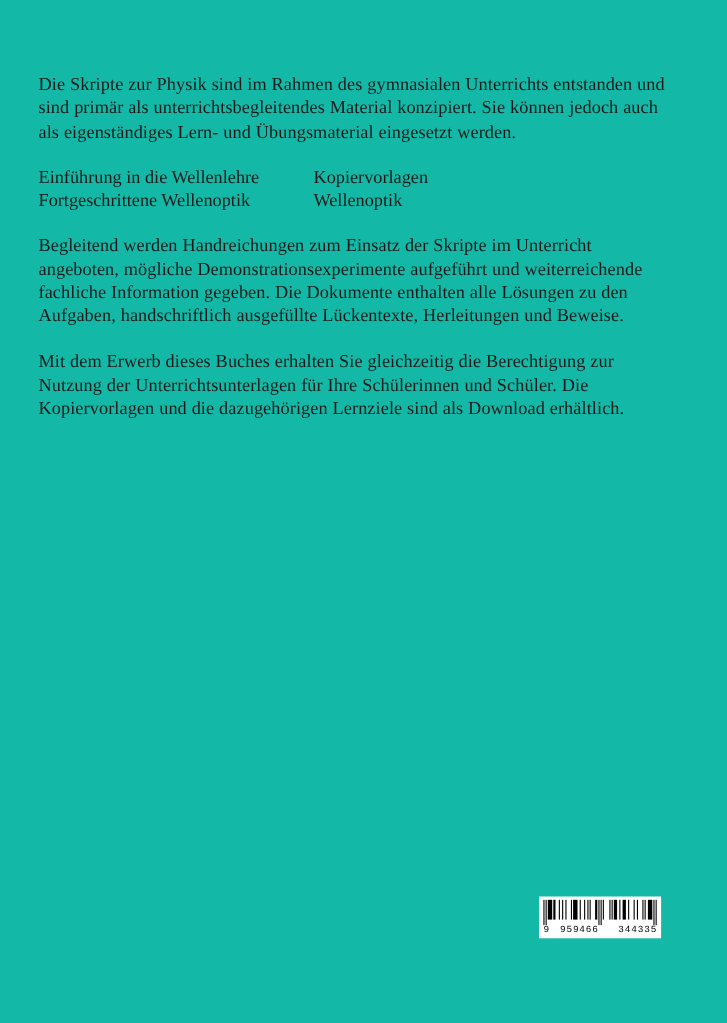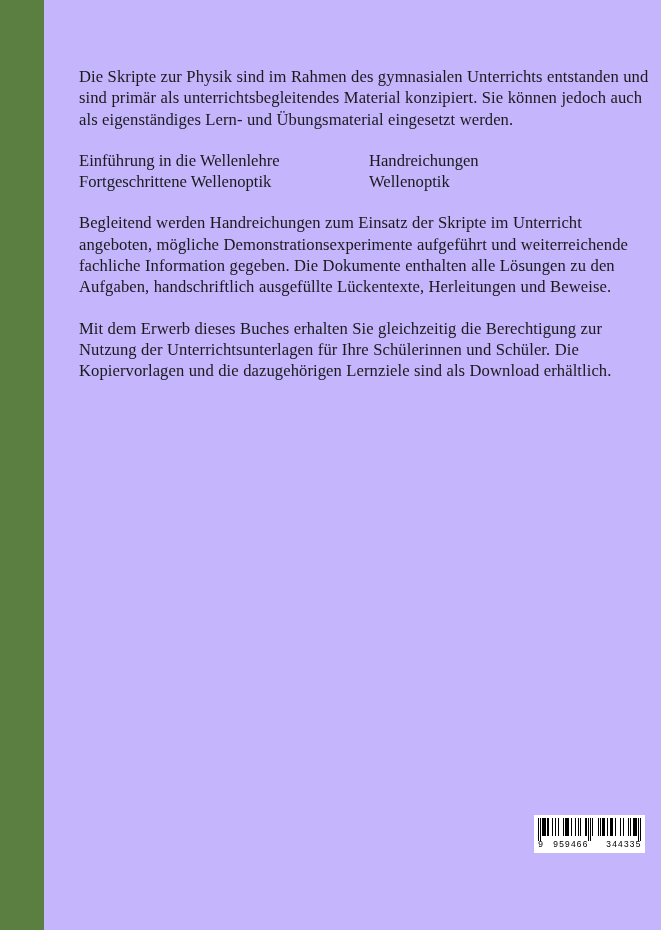--- a/index.html
+++ b/index.html
@@ -12,22 +12,21 @@
     background: #5a7f40;
     font-family: "Liberation Serif", "DejaVu Serif", serif;
     color: #1a1a1a;
     overflow: hidden;
     position: relative;
   }
 
   .cover {
     position: absolute;
     inset: 0;
-    background: #c4b5fd;
-    margin-left: 44px;
+    background: #14b8a6;
   }
 
   .text-block {
     position: absolute;
     left: 35px;
     top: 66px;
     width: 575px;
   }
 
   .para {
@@ -43,21 +42,20 @@
   }
 
   .list-block {
     margin: 0 0 20px 0;
   }
 
   .list-row {
     display: flex;
     font-size: 16.6px;
     line-height: 21.3px;
-    gap: 40px;
   }
 
   .list-col-a {
     width: 250px;
     flex: 0 0 250px;
   }
 
   .list-col-b {
     flex: 1 1 auto;
   }
@@ -127,21 +125,21 @@
 <div class="cover">
 
   <div class="text-block">
 
     <p class="para">Die Skripte zur Physik sind im Rahmen des gymnasialen Unterrichts entstanden und sind primär als unterrichtsbegleitendes Material konzipiert. Sie können jedoch auch als eigenständiges Lern- und Übungsmaterial eingesetzt werden.</p>
 
 
     <div class="list-block">
       <div class="list-row">
         <span class="list-col-a">Einführung in die Wellenlehre</span>
-        <span class="list-col-b">Handreichungen</span>
+        <span class="list-col-b">Kopiervorlagen</span>
       </div>
       <div class="list-row">
         <span class="list-col-a">Fortgeschrittene Wellenoptik</span>
         <span class="list-col-b">Wellenoptik</span>
       </div>
     </div>
 
     <p class="para">Begleitend werden Handreichungen zum Einsatz der Skripte im Unterricht angeboten, mögliche Demonstrationsexperimente aufgeführt und weiterreichende fachliche Information gegeben. Die Dokumente enthalten alle Lösungen zu den Aufgaben, handschriftlich ausgefüllte Lückentexte, Herleitungen und Beweise.</p>
 
     <p class="para">Mit dem Erwerb dieses Buches erhalten Sie gleichzeitig die Berechtigung zur Nutzung der Unterrichtsunterlagen für Ihre Schülerinnen und Schüler. Die Kopiervorlagen und die dazugehörigen Lernziele sind als Download erhältlich.</p>

